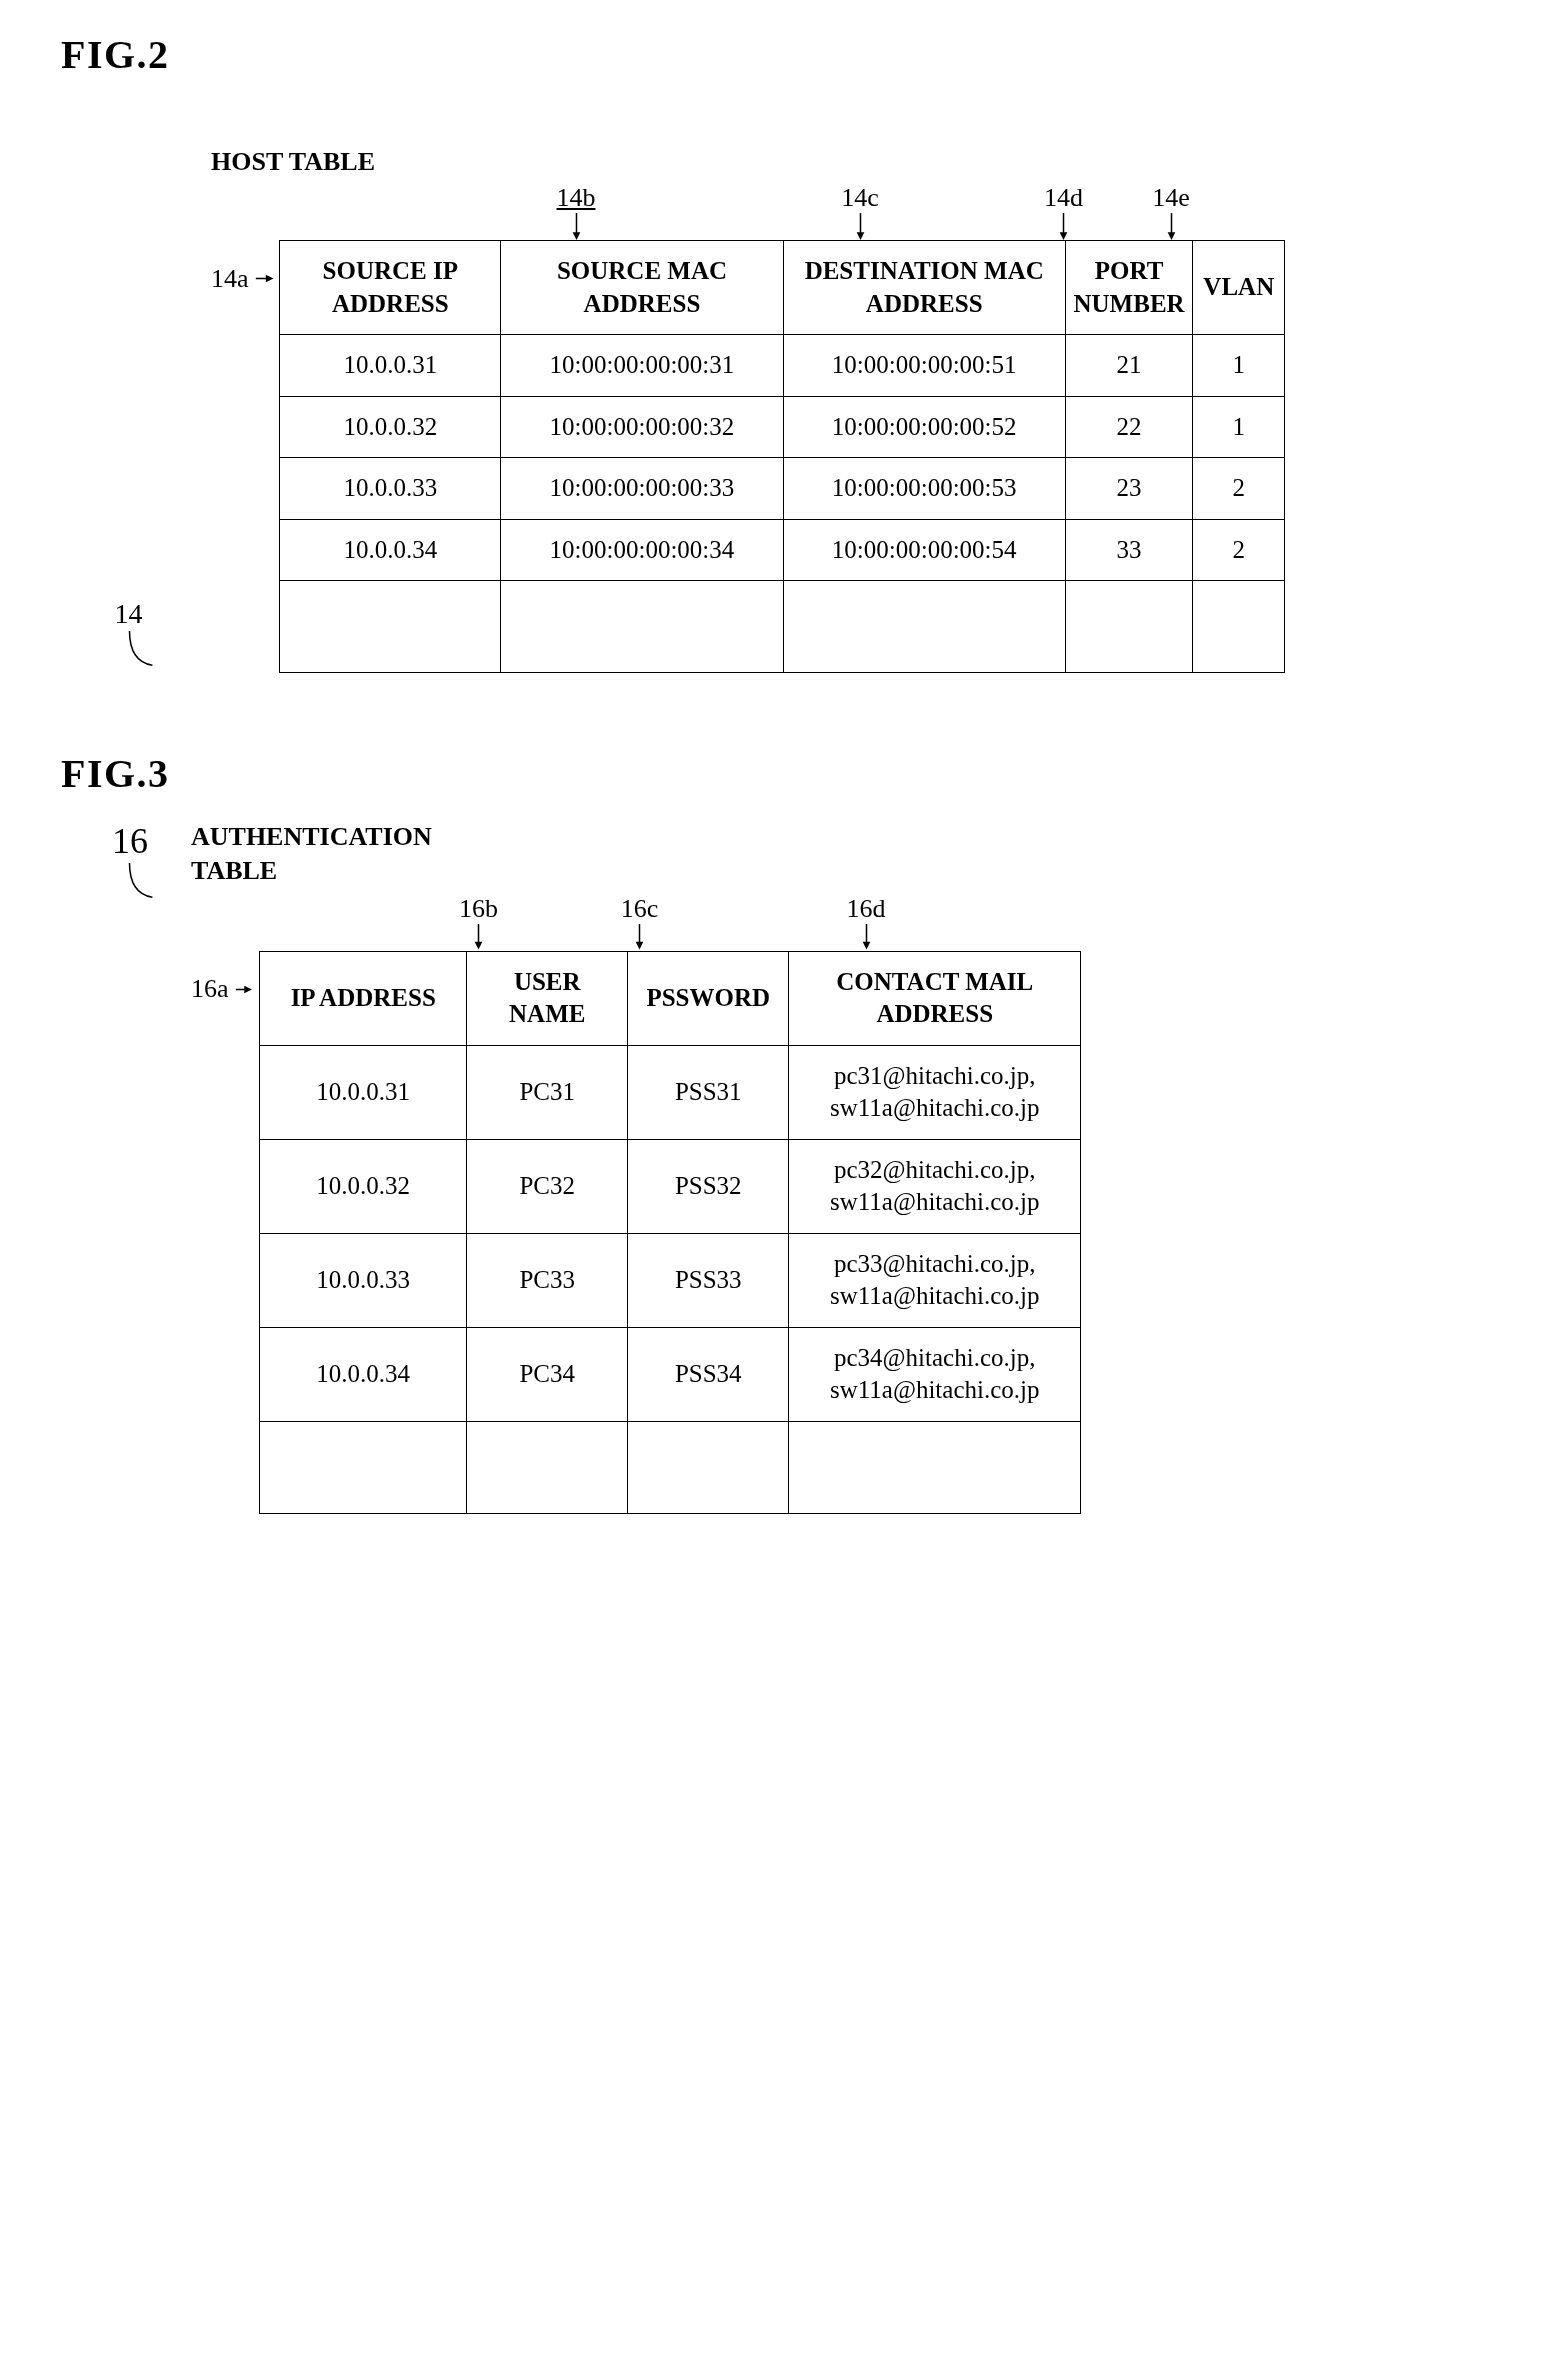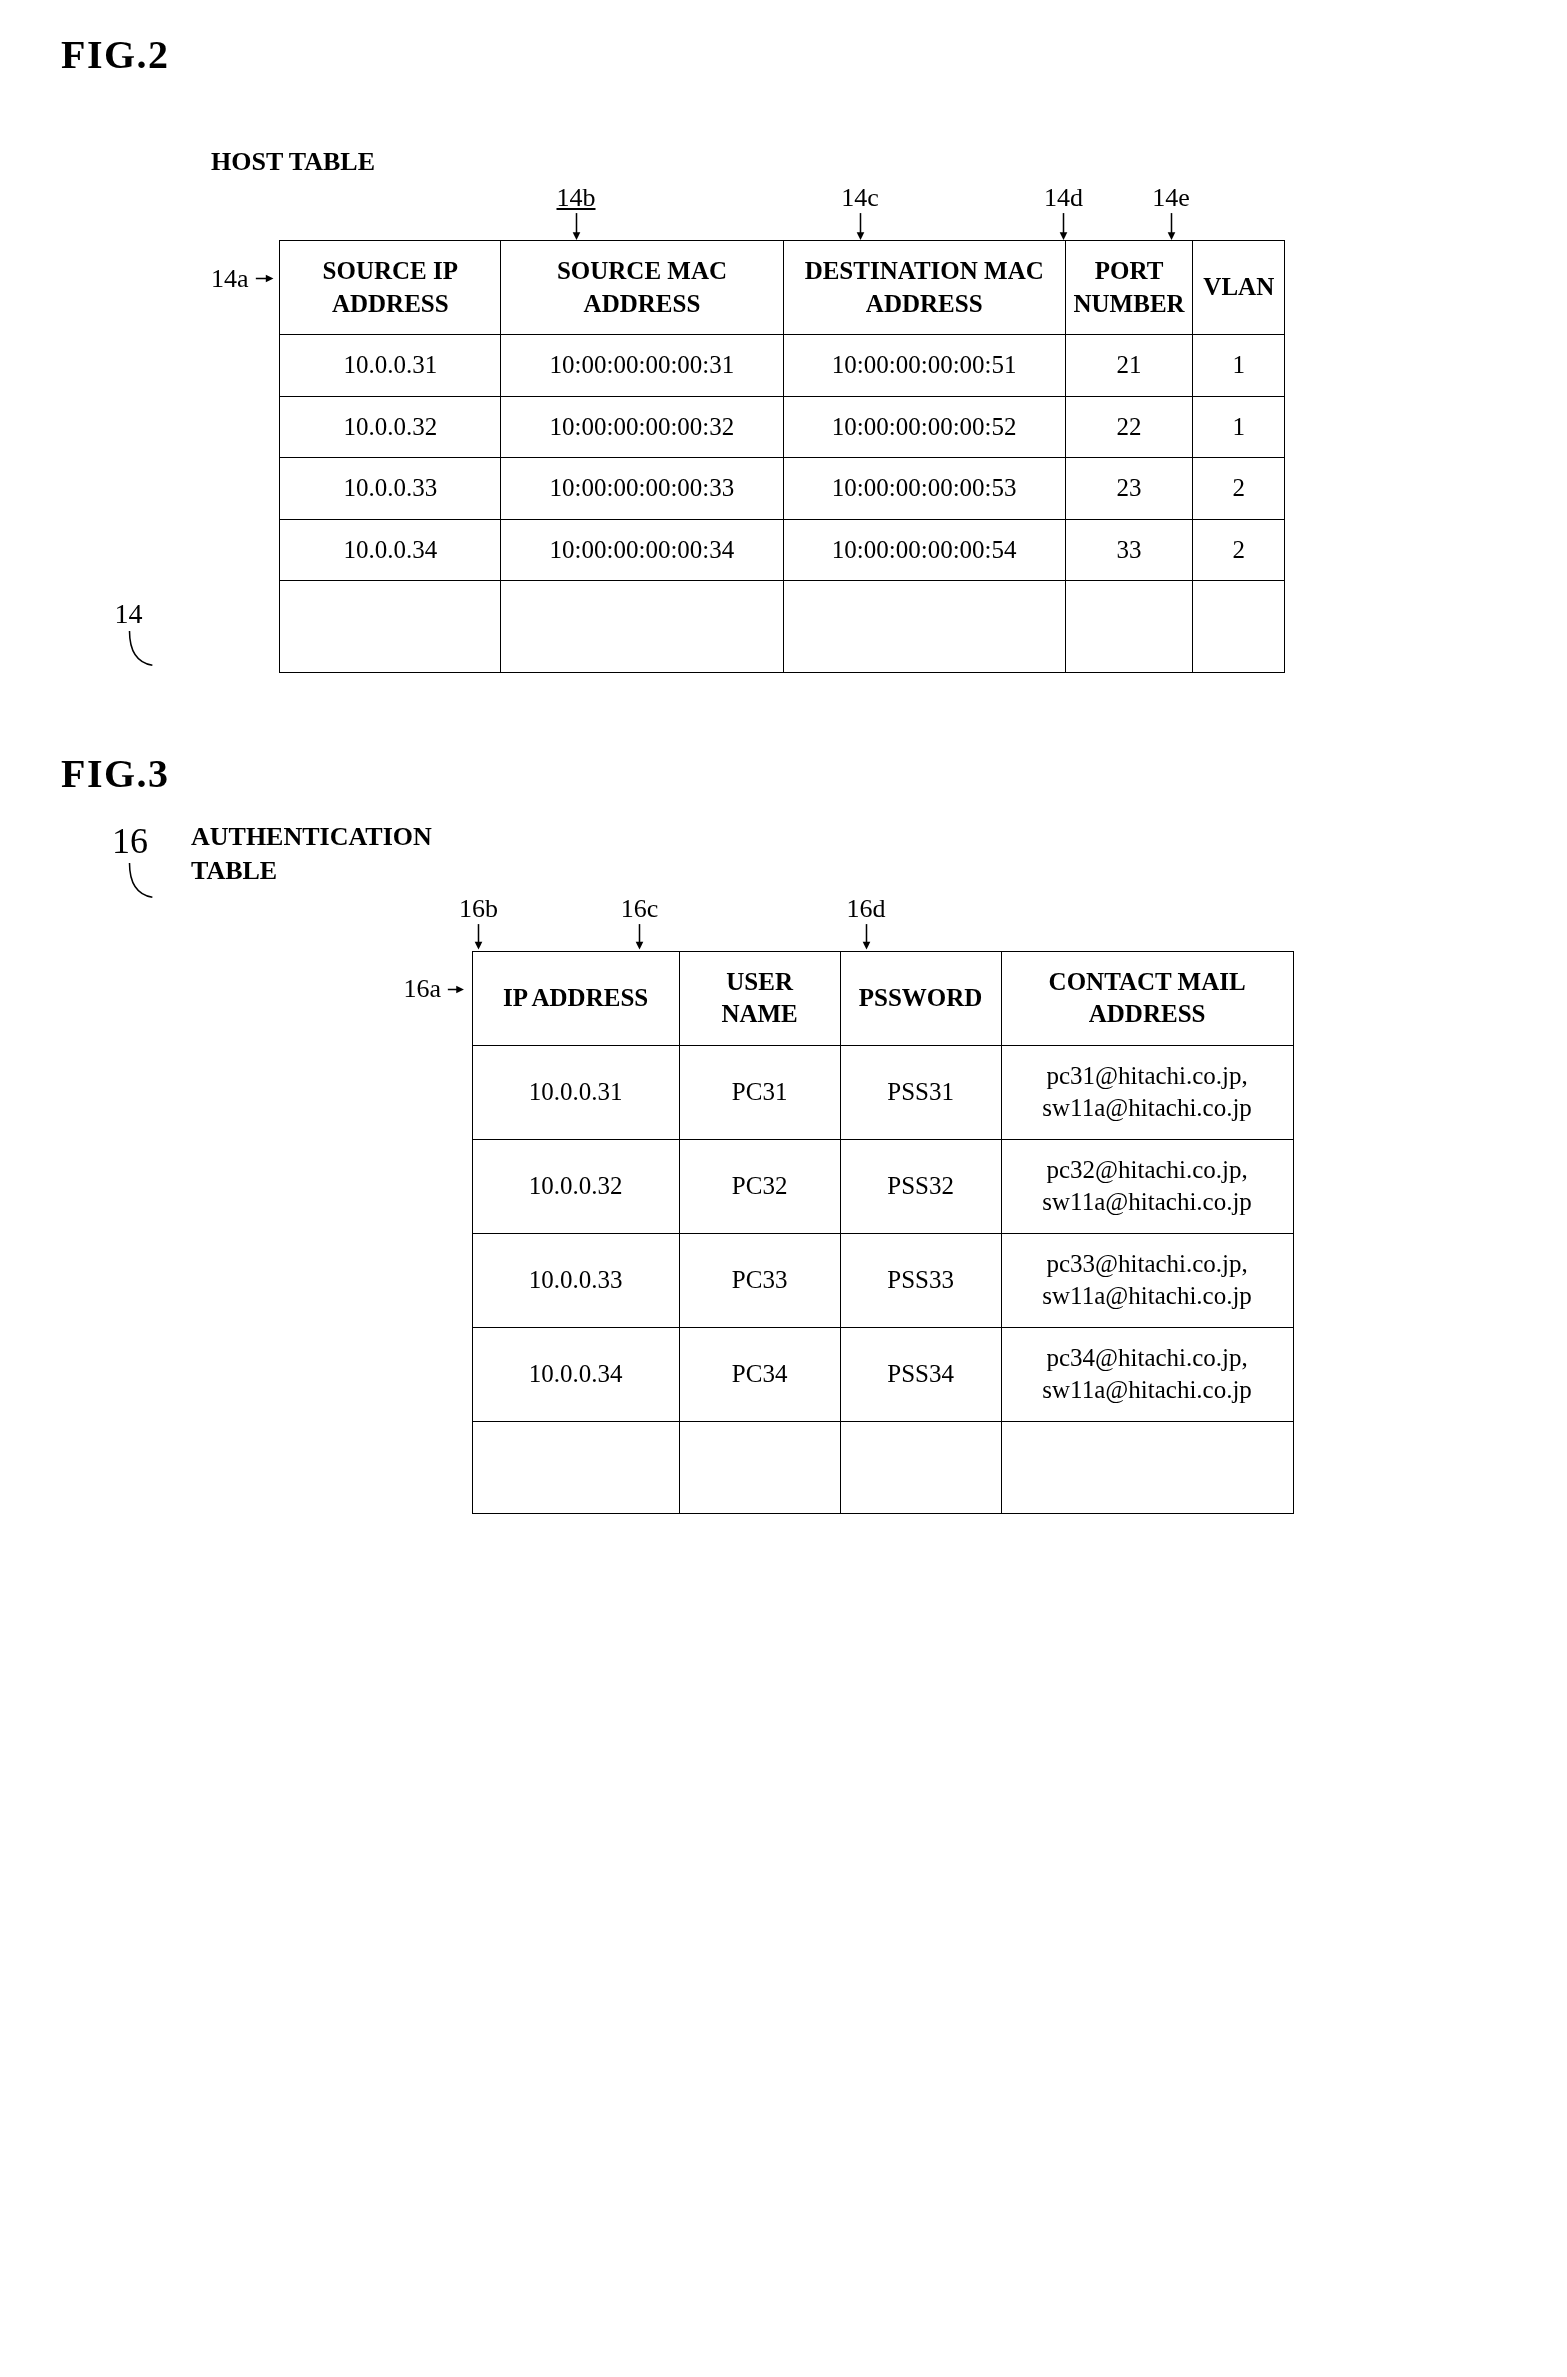--- a/index.html
+++ b/index.html
@@ -219,21 +219,21 @@
 
           <div style="display:flex; flex-direction:column; align-items:center; width:292px;">
             <span style="font-size:26px;">16d</span>
             <svg width="23" height="27" viewBox="0 0 30 35">
               <path d="M 15 0 L 15 28" stroke="#000" stroke-width="2" fill="none"></path>
               <polygon points="10,23 15,33 20,23" fill="#000"></polygon>
             </svg>
           </div>
         </div>
 
-        <div style="display:flex; align-items:flex-start;justify-content:center;">
+        <div style="display:flex; align-items:flex-start;">
 
           <div style="display:flex; align-items:center; margin-right:4.6px; padding-top:23px;">
             <span style="font-size:26px; margin-right:3.1px;">16a</span>
             <svg width="23" height="31" viewBox="0 0 30 40">
               <path d="M 5 20 L 22 20" stroke="#000" stroke-width="2" fill="none"></path>
               <polygon points="16,15 26,20 16,25" fill="#000"></polygon>
             </svg>
           </div>
 
           <table style="width:822px;">

